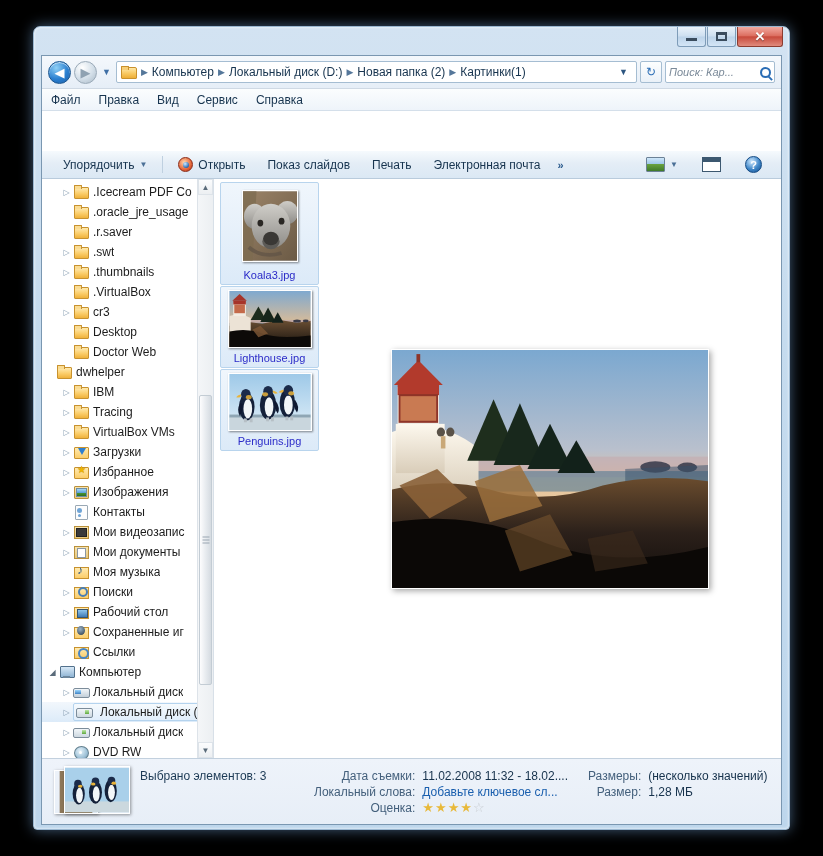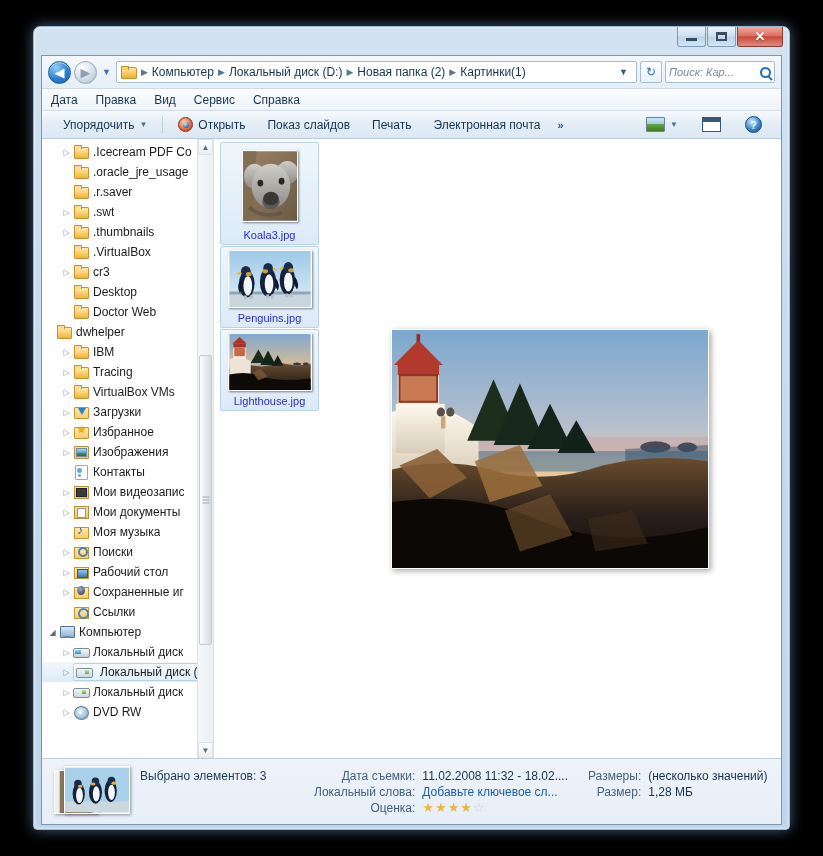--- a/index.html
+++ b/index.html
@@ -120,20 +120,21 @@
   }
   .menu-item { font-size:12px; color:#17344f; }
 
   
   #toolbar {
     height:28px; flex:0 0 28px;
     background:linear-gradient(180deg,#f6fafd 0%, #e4edf6 45%, #dbe8f4 100%);
     display:flex; align-items:center; padding:0 6px 0 10px;
     border-bottom:1px solid #b9cbdc;
     gap:0;
+    margin-top:40px;
   }
   .tb-item { font-size:12px; color:#17344f; padding:0 11px; display:flex; align-items:center; gap:5px; white-space:nowrap;}
   .tb-caret { font-size:8px; color:#4a6f96; }
   .tb-sep { width:1px; height:17px; background:#bfd0e0; margin:0 4px; }
   .tb-right { margin-left:auto; display:flex; align-items:center; gap:2px; padding-right:2px;}
   .ico-open {
     width:15px;height:15px;border-radius:50%;
     background:radial-gradient(circle at 40% 35%,#ffd9b0 0%,#e4663a 60%,#a8321a 100%);
     border:1px solid #8b2a16; position:relative;
   }
@@ -373,21 +374,21 @@
         <span>↻</span>
       </div>
 
       <div id="searchbox">
         <span class="ph">Поиск: Кар...</span>
         <span class="mag"></span>
       </div>
     </div>
 
     <div id="menubar">
-      <span class="menu-item">Дата</span>
+      <span class="menu-item">Файл</span>
       <span class="menu-item">Правка</span>
       <span class="menu-item">Вид</span>
       <span class="menu-item">Сервис</span>
       <span class="menu-item">Справка</span>
     </div>
 
     <div id="toolbar">
       <span class="tb-item">
         <span>Упорядочить</span>
         <span class="tb-caret">▼</span>
@@ -659,20 +660,55 @@
                 <ellipse cx="46" cy="22" rx="11" ry="12" fill="url(#kfur)"></ellipse>
                 <ellipse cx="29" cy="36" rx="20" ry="23" fill="url(#kfur)"></ellipse>
                 <ellipse cx="29" cy="52" rx="9" ry="8" fill="#5d5b57"></ellipse>
                 <ellipse cx="29" cy="49" rx="8" ry="7" fill="#3a3835"></ellipse>
                 <ellipse cx="18" cy="33" rx="3" ry="3.5" fill="#2a2724"></ellipse>
                 <ellipse cx="40" cy="31" rx="3" ry="3.5" fill="#2a2724"></ellipse>
                 <path d="M6 58 Q20 70 40 64" stroke="#5f5246" stroke-width="4" fill="none" opacity=".7"></path>
               </svg>
             </span>
             <span class="file-label">Koala3.jpg</span>
+          </div>
+
+          <div class="file-tile wide">
+            <span class="thumb-wrap">
+              <svg class="thumb" width="84" height="58" viewBox="0 0 84 58">
+                <defs>
+                  <linearGradient id="lsky" x1="0" y1="0" x2="0" y2="1">
+                    <stop offset="0" stop-color="#7fa9cf"></stop>
+                      <stop offset="0.55" stop-color="#d6bb9a"></stop>
+                    <stop offset="1" stop-color="#efc98f"></stop>
+                  </linearGradient>
+                  <linearGradient id="lrock" x1="0" y1="0" x2="0" y2="1">
+                    <stop offset="0" stop-color="#6b4f33"></stop>
+                      <stop offset="1" stop-color="#14100d"></stop>
+                  </linearGradient>
+                </defs>
+                <rect width="84" height="58" fill="url(#lsky)"></rect>
+                <rect y="30" width="84" height="6" fill="#b49bb0" opacity=".5"></rect>
+                <rect y="33" width="84" height="7" fill="#4d6f86" opacity=".6"></rect>
+                <path d="M0 36 L20 32 L34 34 L52 30 L70 33 L84 31 L84 58 L0 58 Z" fill="url(#lrock)"></path>
+                <path d="M0 26 L0 44 L22 44 L22 28 Q11 22 0 26 Z" fill="#ece3d6"></path>
+                <rect x="4" y="12" width="13" height="14" fill="#f2ece2"></rect>
+                <rect x="4" y="10" width="13" height="4" fill="#a6342a"></rect>
+                <rect x="5" y="14" width="11" height="9" fill="#c46a4a"></rect>
+                <path d="M3 10 L10.5 3 L18 10 Z" fill="#a6342a"></path>
+                <path d="M22 30 L30 16 L38 30 Z" fill="#1d2c1c"></path>
+                <path d="M32 32 L40 17 L48 32 Z" fill="#16251a"></path>
+                <path d="M44 33 L50 22 L56 33 Z" fill="#12201a"></path>
+                <path d="M0 42 Q18 38 34 44 Q50 50 84 46 L84 58 L0 58 Z" fill="#0d0a08"></path>
+                <path d="M24 40 L32 36 L40 44 L30 48 Z" fill="#7a5534" opacity=".85"></path>
+                <ellipse cx="70" cy="31" rx="4" ry="1.6" fill="#3a3a46"></ellipse>
+                <ellipse cx="79" cy="31" rx="3" ry="1.4" fill="#3a3a46"></ellipse>
+              </svg>
+            </span>
+            <span class="file-label">Lighthouse.jpg</span>
           </div>
 
           <div class="file-tile wide">
             <span class="thumb-wrap">
               <svg class="thumb" width="84" height="58" viewBox="0 0 84 58">
                 <defs>
                   <linearGradient id="psky" x1="0" y1="0" x2="0" y2="1">
                     <stop offset="0" stop-color="#9ec9e8"></stop>
                       <stop offset="1" stop-color="#dfeef8"></stop>
                   </linearGradient>
@@ -713,55 +749,20 @@
                     <rect x="21" y="46" width="3" height="4"></rect>
                   <rect x="38" y="45" width="3" height="4"></rect>
                     <rect x="43" y="45" width="3" height="4"></rect>
                   <rect x="58" y="44" width="3" height="4"></rect>
                     <rect x="63" y="44" width="3" height="4"></rect>
                 </g>
               </svg>
             </span>
             <span class="file-label">Penguins.jpg</span>
           </div>
-
-          <div class="file-tile wide">
-            <span class="thumb-wrap">
-              <svg class="thumb" width="84" height="58" viewBox="0 0 84 58">
-                <defs>
-                  <linearGradient id="lsky" x1="0" y1="0" x2="0" y2="1">
-                    <stop offset="0" stop-color="#7fa9cf"></stop>
-                      <stop offset="0.55" stop-color="#d6bb9a"></stop>
-                    <stop offset="1" stop-color="#efc98f"></stop>
-                  </linearGradient>
-                  <linearGradient id="lrock" x1="0" y1="0" x2="0" y2="1">
-                    <stop offset="0" stop-color="#6b4f33"></stop>
-                      <stop offset="1" stop-color="#14100d"></stop>
-                  </linearGradient>
-                </defs>
-                <rect width="84" height="58" fill="url(#lsky)"></rect>
-                <rect y="30" width="84" height="6" fill="#b49bb0" opacity=".5"></rect>
-                <rect y="33" width="84" height="7" fill="#4d6f86" opacity=".6"></rect>
-                <path d="M0 36 L20 32 L34 34 L52 30 L70 33 L84 31 L84 58 L0 58 Z" fill="url(#lrock)"></path>
-                <path d="M0 26 L0 44 L22 44 L22 28 Q11 22 0 26 Z" fill="#ece3d6"></path>
-                <rect x="4" y="12" width="13" height="14" fill="#f2ece2"></rect>
-                <rect x="4" y="10" width="13" height="4" fill="#a6342a"></rect>
-                <rect x="5" y="14" width="11" height="9" fill="#c46a4a"></rect>
-                <path d="M3 10 L10.5 3 L18 10 Z" fill="#a6342a"></path>
-                <path d="M22 30 L30 16 L38 30 Z" fill="#1d2c1c"></path>
-                <path d="M32 32 L40 17 L48 32 Z" fill="#16251a"></path>
-                <path d="M44 33 L50 22 L56 33 Z" fill="#12201a"></path>
-                <path d="M0 42 Q18 38 34 44 Q50 50 84 46 L84 58 L0 58 Z" fill="#0d0a08"></path>
-                <path d="M24 40 L32 36 L40 44 L30 48 Z" fill="#7a5534" opacity=".85"></path>
-                <ellipse cx="70" cy="31" rx="4" ry="1.6" fill="#3a3a46"></ellipse>
-                <ellipse cx="79" cy="31" rx="3" ry="1.4" fill="#3a3a46"></ellipse>
-              </svg>
-            </span>
-            <span class="file-label">Lighthouse.jpg</span>
-          </div>
         </div>
 
         <div id="annot" style="left: -5px; top: -5px; width: 115px; height: 633px; border-color: rgb(238, 17, 17);"></div>
 
         <div id="previewpane">
           <svg id="previewimg" width="318" height="240" viewBox="0 0 84 58" preserveAspectRatio="none">
             <defs>
               <linearGradient id="bsky" x1="0" y1="0" x2="0" y2="1">
                 <stop offset="0" stop-color="#7ba8d0"></stop>
                   <stop offset="0.42" stop-color="#b9c0cd"></stop>

